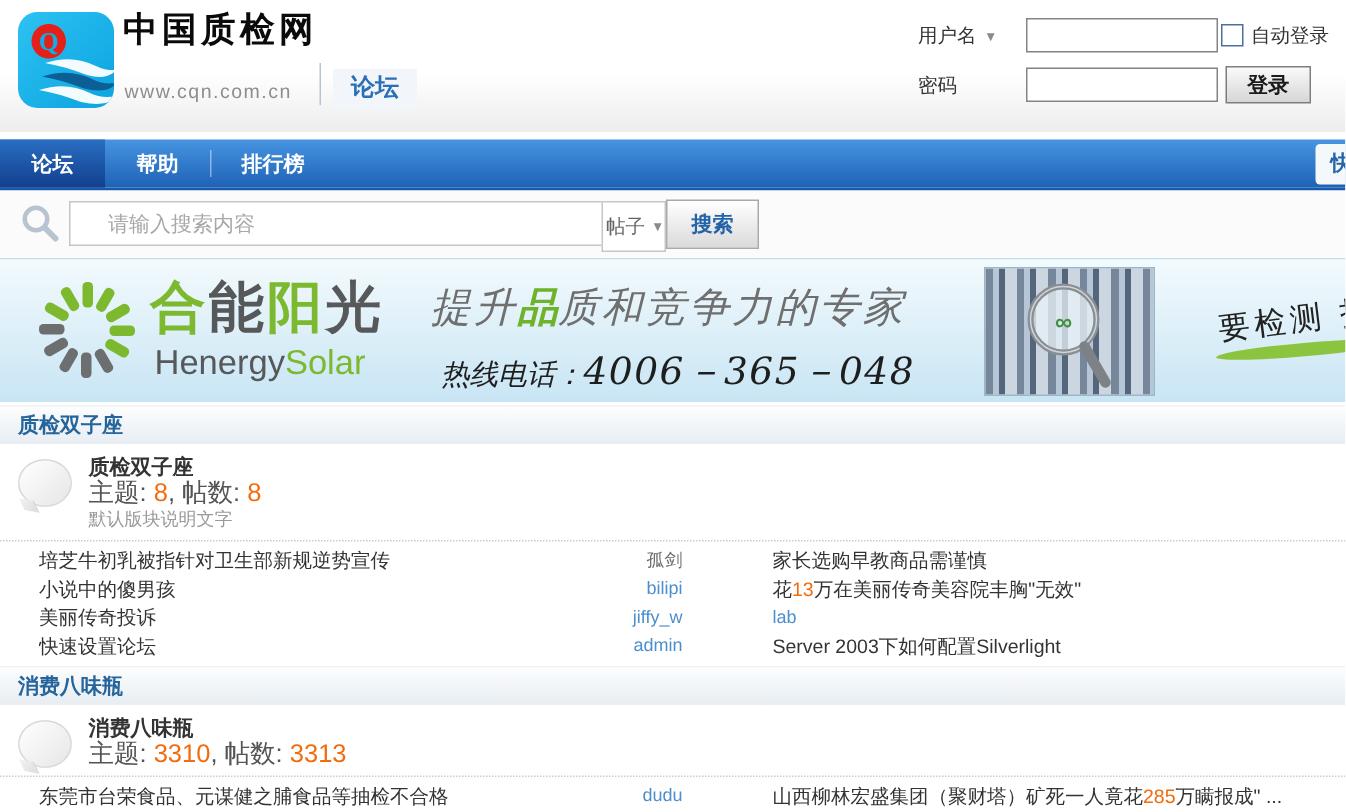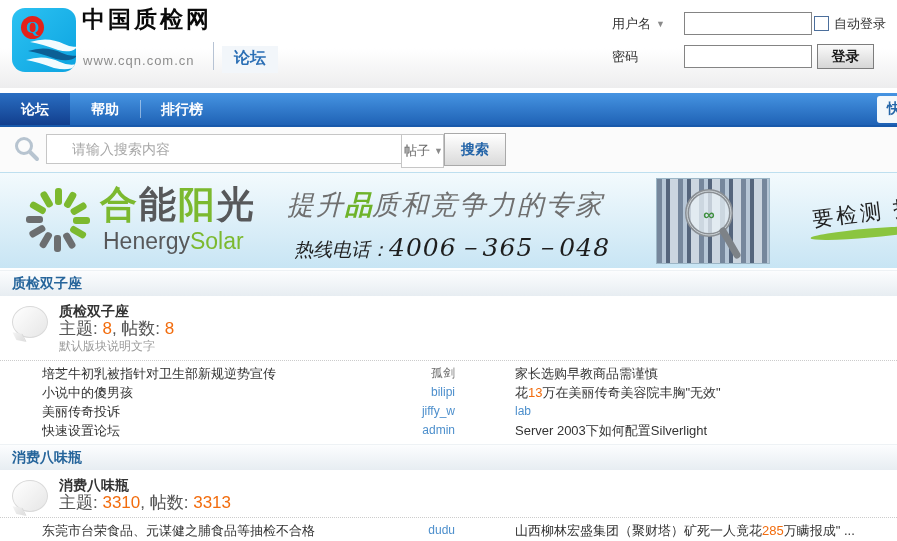--- a/index.html
+++ b/index.html
@@ -96,21 +96,21 @@
                  transform:skewX(35deg) rotate(12deg);}
   .forum-info{margin-left:11px;}
   .forum-name{font-size:14px;font-weight:bold;color:#333;line-height:17px;cursor:pointer;}
   .forum-stats{font-size:17px;color:#555;line-height:18px;}
   .forum-stats .num{color:#f26c0d;}
   .forum-desc{font-size:12px;color:#9a9a9a;line-height:17px;}
   .dotline{border-top:1px dotted #ccc;margin-top:3px;}
   .rows{padding:3px 0 4px;}
   .trow{display:flex;height:19px;line-height:19px;font-size:13px;white-space:nowrap;}
   .tcell{display:flex;overflow:hidden;box-sizing:border-box;}
-  .tcell-l{width:461px;flex:none;padding-left:42px;}
+  .tcell-l{width:461px;flex:none;padding-left:26px;}
   .tcell-r{width:470px;flex:none;padding-left:54px;}
   .t-title{flex:1;color:#333;overflow:hidden;cursor:pointer;}
   .t-title .hl{color:#f26c0d;}
   .t-author{font-size:12px;color:#4d8fcc;cursor:pointer;}
   .tcell-l .t-author{padding-right:6px;}
   .tcell-r .t-author{padding-right:36px;}
   .t-author.muted{color:#6b6b6b;}
 </style>
 </head>
 <body>

